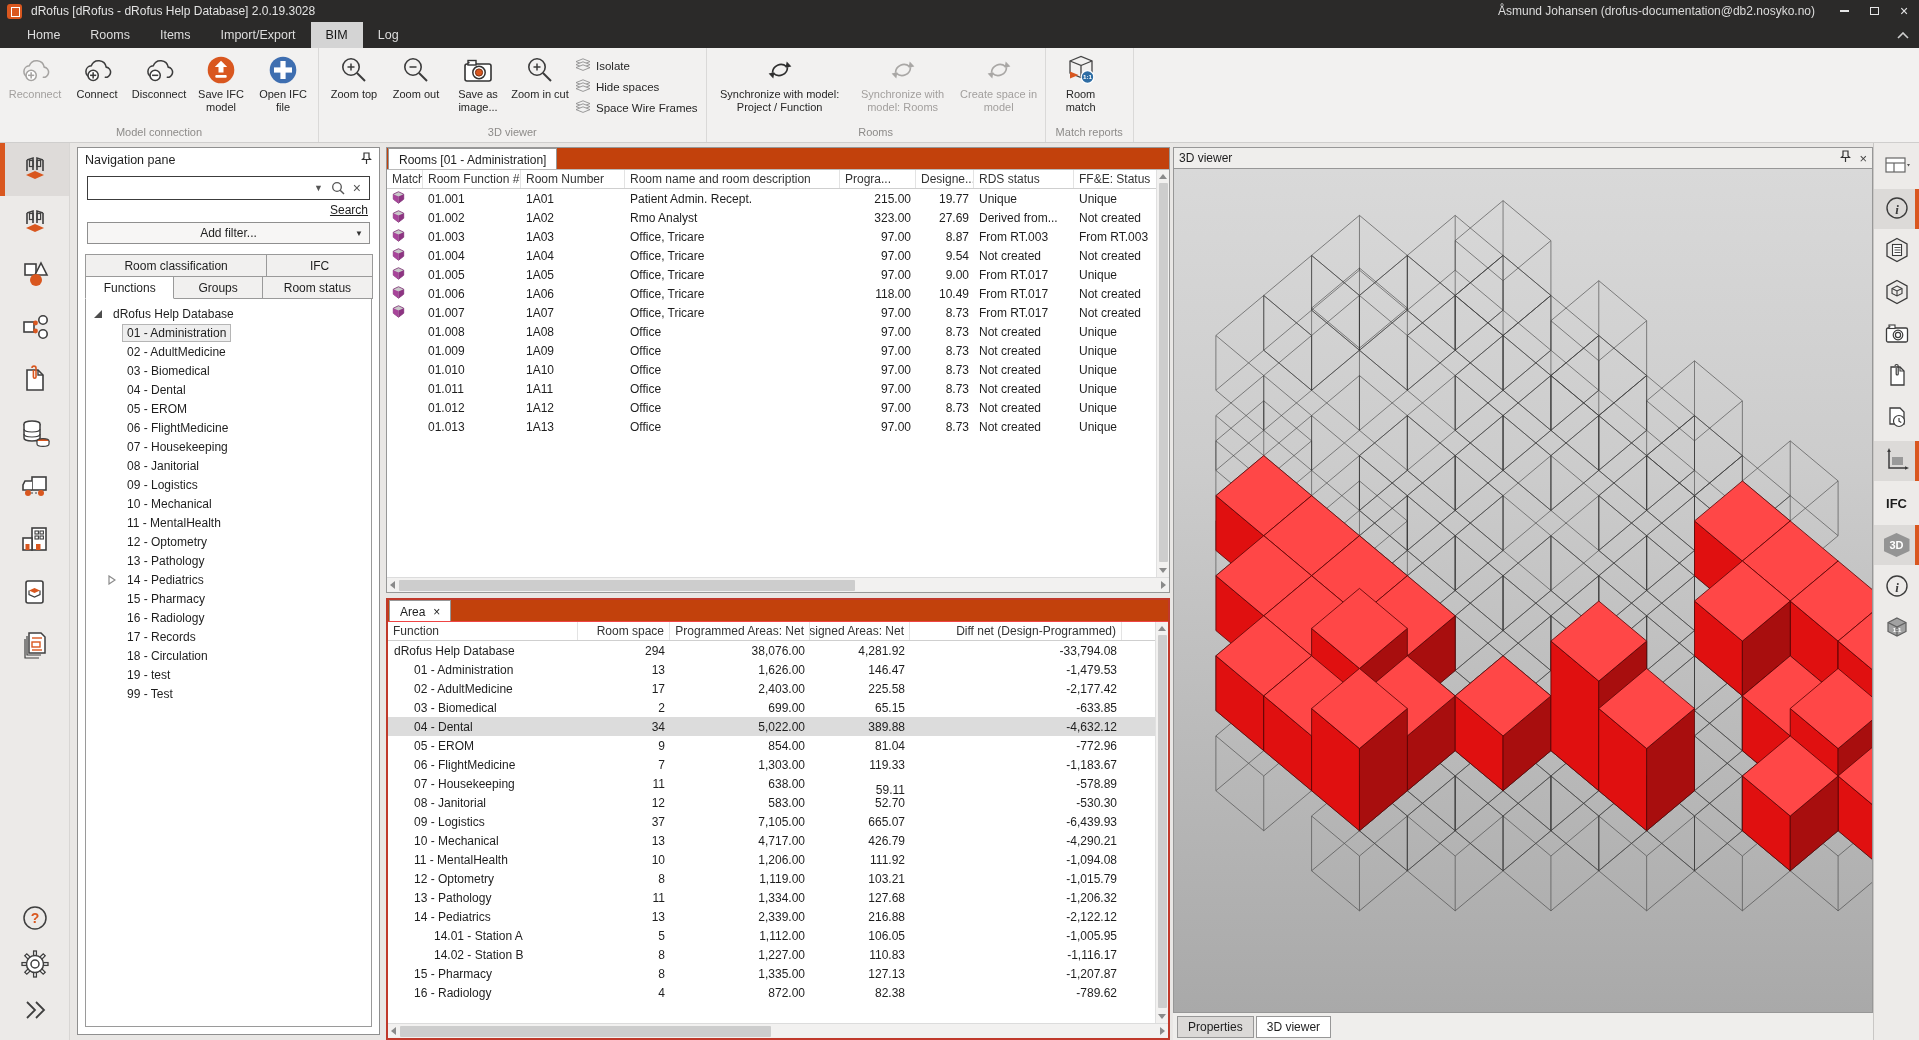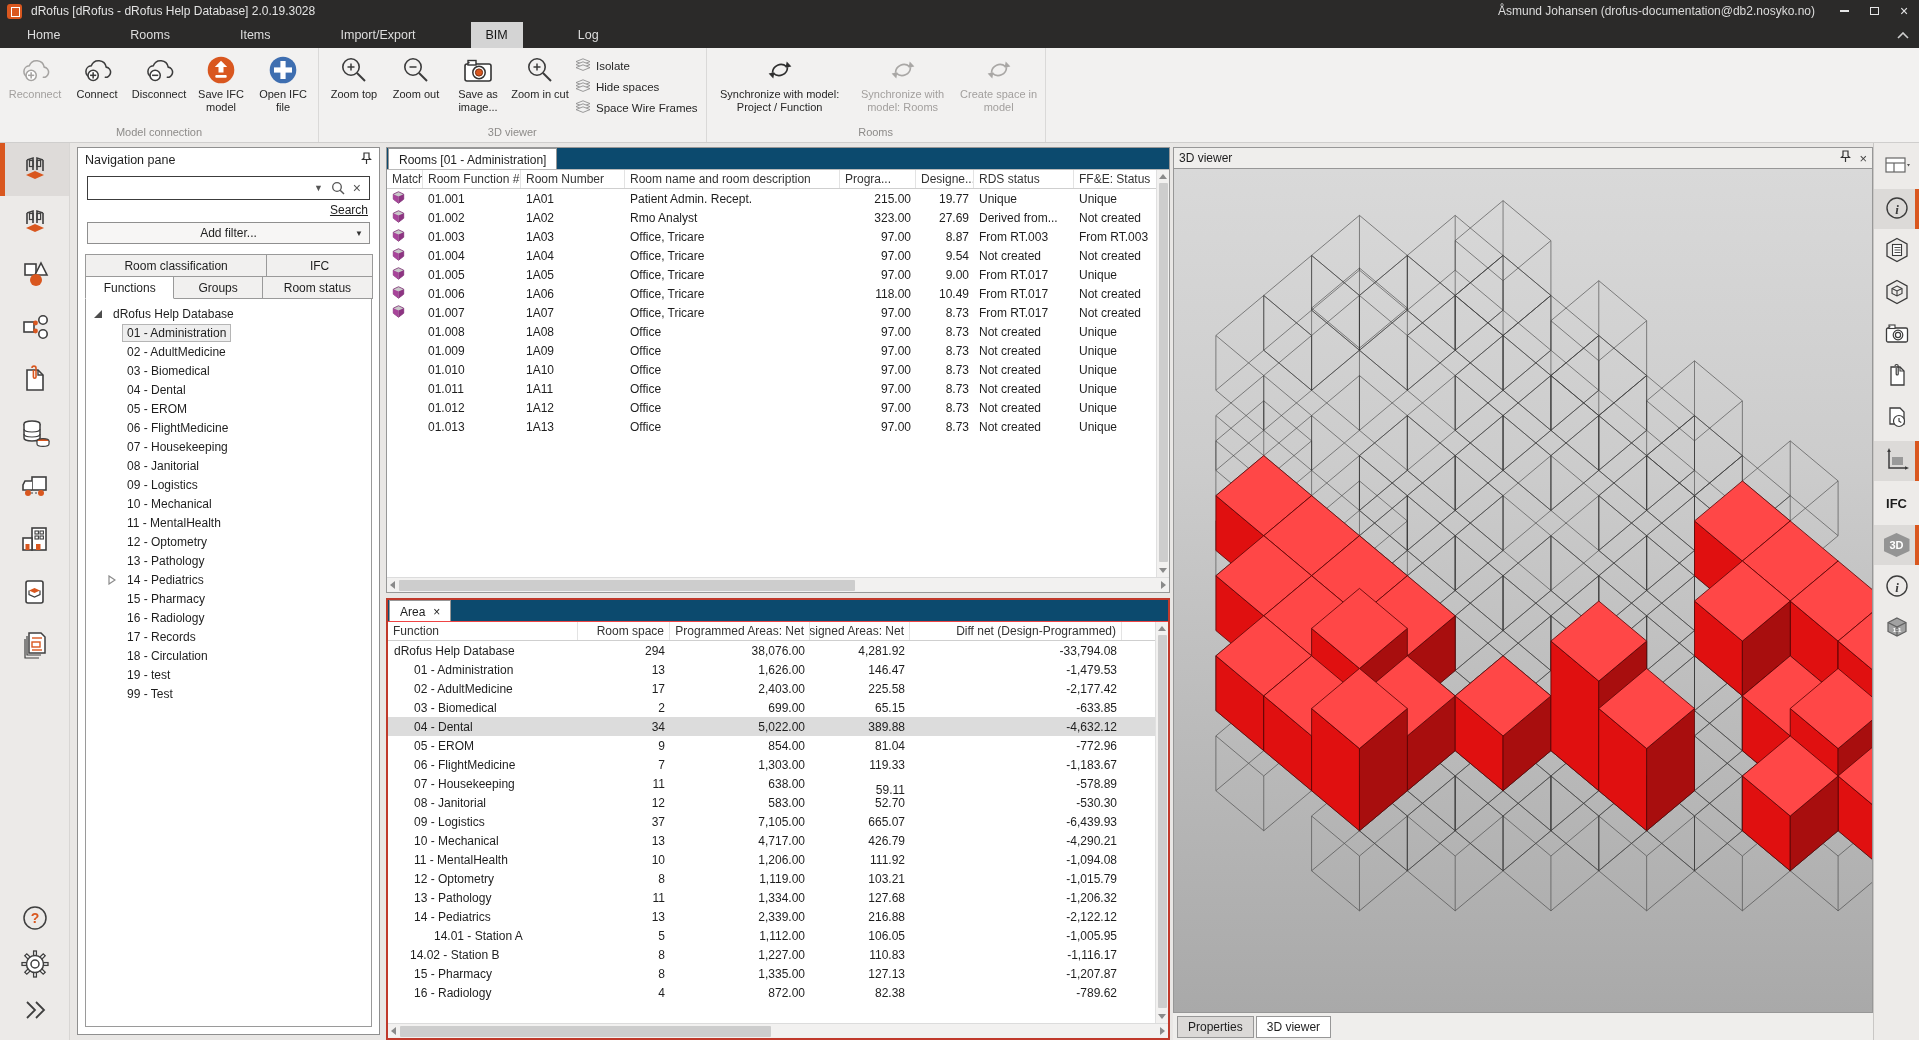--- a/index.html
+++ b/index.html
@@ -55,21 +55,21 @@
   .ntab.active{background:#fff;border-bottom-color:#fff;position:relative;z-index:2;}
   .treewrap{flex:1;border:1px solid #9a9a9a;margin:-1px 7px 7px 7px;padding-top:5px;overflow:hidden;background:#fff;}
   .titem{height:19px;display:flex;align-items:center;font-size:12px;white-space:nowrap;}
   .titem .lab{padding:1px 4px;border:1px solid transparent;}
   .titem.sel .lab{background:#eeeeee;border:1px solid #b5b5b5;}
   .exp-open{width:0;height:0;border-left:8px solid transparent;border-bottom:8px solid #4d4d4d;margin-right:6px;}
   
   .centercol{flex:1;display:flex;flex-direction:column;margin:4px 3px 0 3px;min-width:0;}
   .panel{background:#fff;border:1px solid #979797;display:flex;flex-direction:column;min-width:0;}
   .roomspanel{height:446px;}
-  .tabstrip{height:22px;background:#0c4a6e;display:flex;align-items:flex-end;border-bottom:1px solid #b9b9b9;padding-left:1px;}
+  .tabstrip{height:22px;background:#c2410c;display:flex;align-items:flex-end;border-bottom:1px solid #b9b9b9;padding-left:1px;}
   .dtab{background:#fff;border:1px solid #979797;border-bottom:none;padding:3px 10px 2px 10px;font-size:12px;display:flex;gap:8px;align-items:center;height:21px;}
   .grid{flex:1;position:relative;overflow:hidden;display:flex;flex-direction:column;}
   .grow{display:flex;height:19px;align-items:center;flex:0 0 19px;}
   .grow.hdr{color:#333;border-bottom:1px solid #cfcfcf;}
   .grow.hdr .gc{border-right:1px solid #e3e3e3;height:100%;display:flex;align-items:center;}
   .gc{padding:0 5px;white-space:nowrap;overflow:hidden;flex:0 0 auto;}
   .num{text-align:right;justify-content:flex-end;display:flex;}
   .grow.selrow{background:#dcdcdc;}
   .vscroll{position:absolute;top:0;right:0;bottom:0;width:13px;background:#f2f1f0;border-left:1px solid #e0e0e0;display:flex;flex-direction:column;align-items:center;}
   .vthumb{width:9px;background:#cdcdcd;border-radius:1px;flex:0 0 auto;}
@@ -121,21 +121,21 @@
           <span class="wmin"></span>
         </span>
       <span class="winbtn">
           <span class="wmax"></span>
         </span>
       <span class="winbtn" style="font-size:14px;">×</span>
     </span>
   </div>
 
   <div class="tabrow">
-    <span id="menu-tabs" style="display: flex; gap: 40px;">
+    <span id="menu-tabs" style="display: flex;">
         <span class="rtab">Home</span>
         <span class="rtab">Rooms</span>
         <span class="rtab">Items</span>
         <span class="rtab">Import/Export</span>
         <span class="rtab active">BIM</span>
         <span class="rtab">Log</span>
       </span>
     <span class="collapse-chev">
       <svg width="12" height="7" viewBox="0 0 12 7">
           <polyline points="1,6 6,1 11,6" fill="none" stroke="#cfcfcf" stroke-width="1.6"></polyline>
@@ -314,20 +314,40 @@
                   <polygon points="22,12.6 23.2,5.8 28.2,11.2" fill="#a9a7a5"></polygon>
                   <path d="M24 12a9 9 0 0 1-15 6.6" fill="none" stroke="#a9a7a5" stroke-width="1.8"></path>
                   <polygon points="10,17.4 8.8,24.2 3.8,18.8" fill="#a9a7a5"></polygon>
                 </svg>
               </div>
       <div class="rlb">Create space in model</div>
             </div>
           </div>
      <div class="rglabel">Rooms</div>
         </div>
+        <div class="rgroup">
+     <div class="rbtns">
+            <div class="rbtn">
+      <div class="ric">
+                <svg width="34" height="32" viewBox="0 0 34 32">
+                  <g stroke="#454545" stroke-width="1.3" fill="none">
+                    <path d="M6 7l11-4.5L28 7v12l-11 4.5L6 19z"></path>
+                    <path d="M6 7l11 4.5V23.5"></path>
+                    <path d="M17 11.5L28 7"></path>
+                  </g>
+                  <path d="M6 17.5l8.5 3.4L6 24.5z" fill="#d9571f"></path>
+                  <circle cx="23.5" cy="23" r="6.3" fill="#2e6da4" stroke="#fff" stroke-width="1.2"></circle>
+                  <text x="23.5" y="25.4" font-size="6.2" fill="#fff" text-anchor="middle" font-weight="bold" font-family="Liberation Sans,sans-serif">1:1</text>
+                </svg>
+              </div>
+      <div class="rlb">Room match</div>
+            </div>
+          </div>
+     <div class="rglabel">Match reports</div>
+        </div>
       </span>
     </div>
 
   <div class="main">
     <div class="iconbar" id="iconbar">
         <div class="sideitem sel">
           <span><svg width="36" height="36" viewBox="0 0 36 36">
               <polygon points="18,21 27,25 18,29 9,25" fill="#d9571f"></polygon>
               <path d="M10 10l6-2v12M26 10l-6-2v12M10 10v11M26 10v11" fill="none" stroke="#3f3f3f" stroke-width="1.6"></path>
               <rect x="12.5" y="10.5" width="3.6" height="6" fill="none" stroke="#3f3f3f" stroke-width="1.2"></rect>
@@ -885,21 +905,21 @@
             </div>
             <div class="grow">
     <span class="gc" style="flex:1;padding-left:46px;">14.01 - Station A</span>
     <span class="gc num" style="flex:0 0 92px;">5</span>
     <span class="gc num" style="flex:0 0 140px;">1,112.00</span>
     <span class="gc num" style="flex:0 0 100px;">106.05</span>
     <span class="gc num" style="flex:0 0 212px;">-1,005.95</span>
     <span style="flex:0 0 46px;"></span>
             </div>
             <div class="grow">
-    <span class="gc" style="flex:1;padding-left:22px;">14.02 - Station B</span>
+    <span class="gc" style="flex:1;padding-left:22px;margin-left:24px;">14.02 - Station B</span>
     <span class="gc num" style="flex:0 0 92px;">8</span>
     <span class="gc num" style="flex:0 0 140px;">1,227.00</span>
     <span class="gc num" style="flex:0 0 100px;">110.83</span>
     <span class="gc num" style="flex:0 0 212px;">-1,116.17</span>
     <span style="flex:0 0 46px;"></span>
             </div>
             <div class="grow">
     <span class="gc" style="flex:1;padding-left:26px;">15 - Pharmacy</span>
     <span class="gc num" style="flex:0 0 92px;">8</span>
     <span class="gc num" style="flex:0 0 140px;">1,335.00</span>

